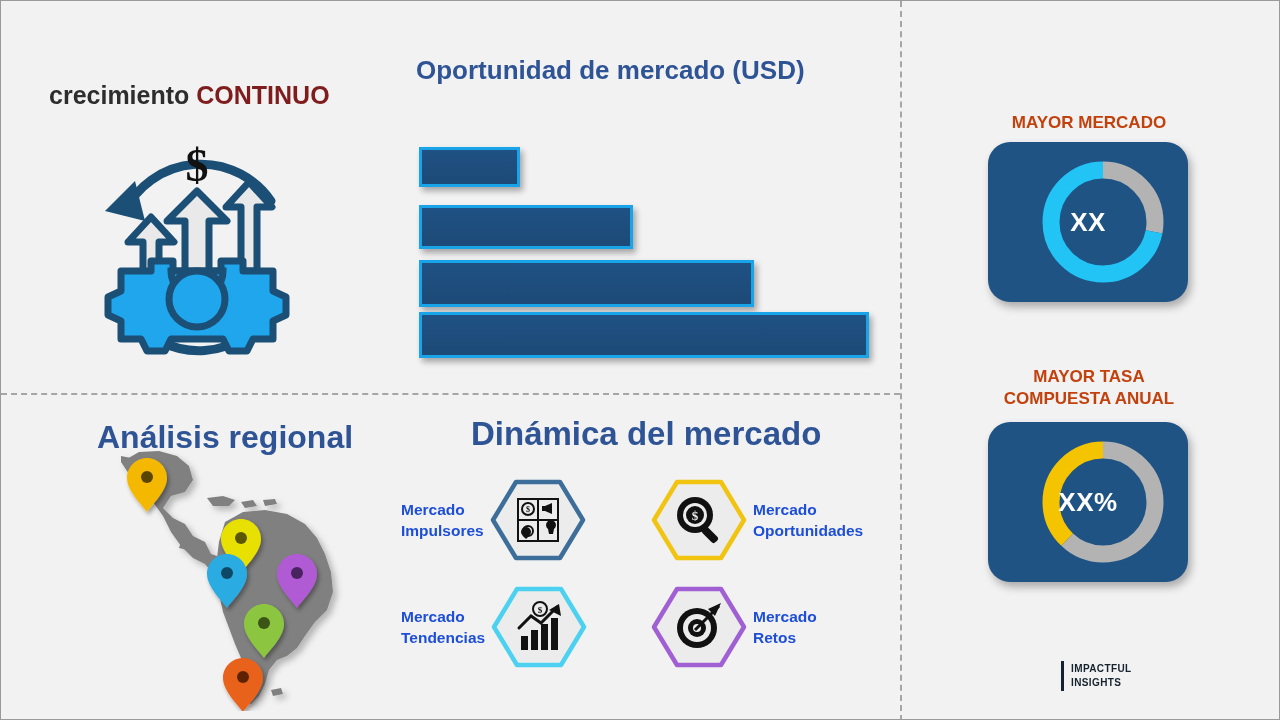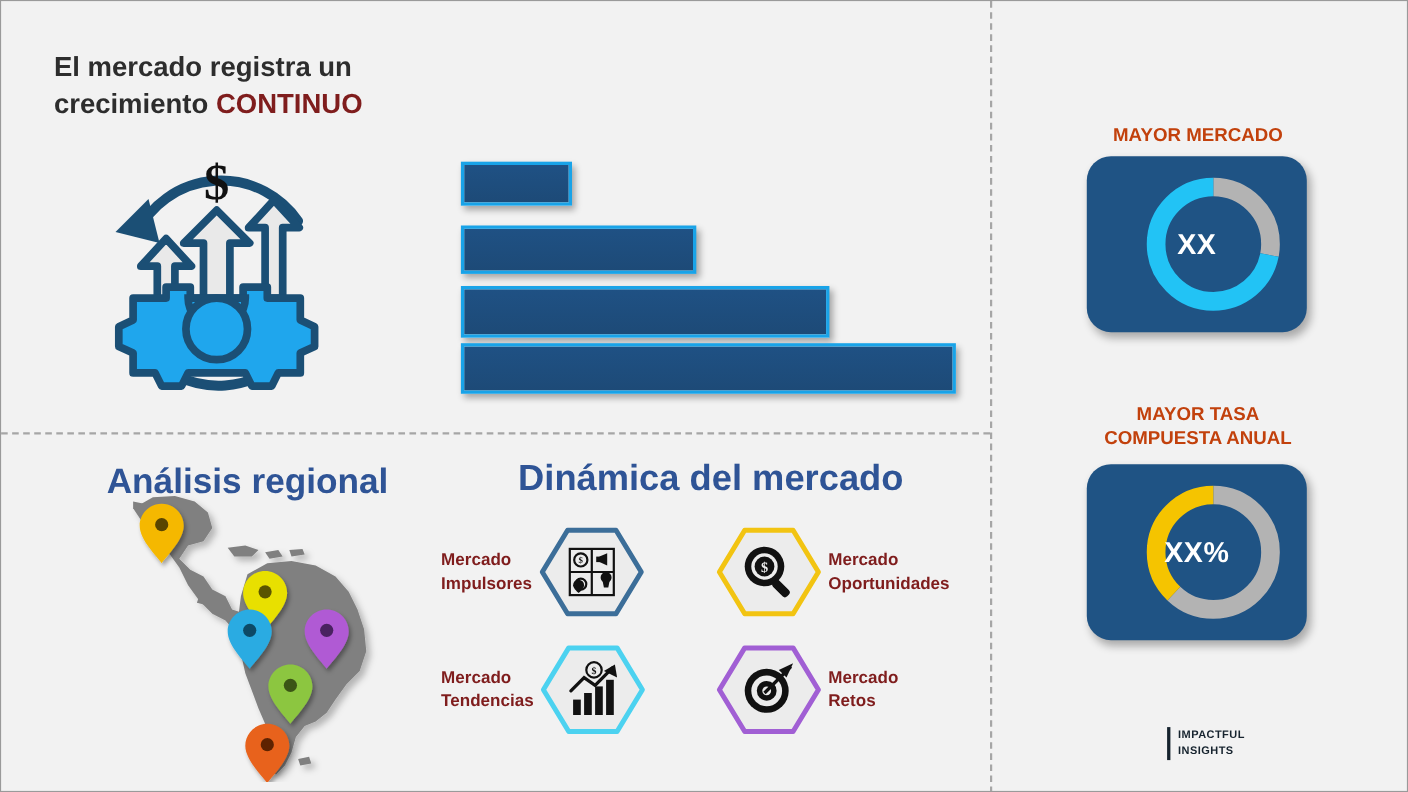--- a/index.html
+++ b/index.html
@@ -82,21 +82,21 @@
   .map-wrap svg { display:block; width: 100%; height: 100%; }
 
   
   .dyn { position: absolute; left: 392px; top: 478px; width: 505px; height: 200px; }
   .dyn-cell { position: absolute; display: flex; align-items: center; }
   .dyn-cell.c0 { left: 8px;   top: 0px;   }
   .dyn-cell.c1 { left: 258px; top: 0px;   }
   .dyn-cell.c2 { left: 8px;   top: 107px; }
   .dyn-cell.c3 { left: 258px; top: 107px; }
   .dyn-label {
-    font-size: 15.5px; font-weight: bold; color: #7f1d1d;
+    font-size: 15.5px; font-weight: bold; color: #1d4ed8;
     line-height: 1.36; white-space: nowrap;
   }
   .dyn-label.left  { text-align: left; margin-right: 6px; }
   .dyn-label.right { text-align: left; margin-left: 6px; }
   .hexbox { position: relative; width: 96px; height: 82px; flex: 0 0 auto; }
   .hexbox svg { display:block; width: 100%; height: 100%; }
 
   
   .kpi-title {
     position: absolute;
@@ -138,21 +138,21 @@
 </style>
 </head>
 <body>
 
 <div id="slide">
 
   <div class="divider-v"></div>
   <div class="divider-h"></div>
 
   <div class="h-growth">
-    <span>El mercado registra un</span><br>
+    <br>
     <span>crecimiento </span><span class="accent">CONTINUO</span>
   </div>
 
   <div class="growth-icon">
     <svg viewBox="0 0 250 235" xmlns="http://www.w3.org/2000/svg">
 
       <g fill="none" stroke="#1b4f75" stroke-width="9" stroke-linecap="round">
         <path d="M 52 72 A 85 85 0 0 1 198 62"></path>
         <path d="M 200 168 A 85 85 0 0 1 58 178"></path>
       </g>
@@ -168,20 +168,21 @@
       <path d="M 48 132 L 78 132 L 78 122 L 100 122 L 100 132 L 148 132 L 148 122 L 170 122 L 170 132 L 200 132
                L 200 152 L 213 158 L 213 176 L 200 182 L 200 200 L 180 200 L 174 212 L 156 212 L 150 200
                L 98 200 L 92 212 L 74 212 L 68 200 L 48 200 L 48 182 L 35 176 L 35 158 L 48 152 Z" fill="#1fa6ed" stroke="#1b4f75" stroke-width="7" stroke-linejoin="round"></path>
       <path d="M 98 132 A 26 26 0 0 0 150 132 Z" fill="#1fa6ed" stroke="#1b4f75" stroke-width="7"></path>
       <circle cx="124" cy="160" r="28" fill="#1fa6ed" stroke="#1b4f75" stroke-width="7"></circle>
 
       <text x="124" y="42" font-family="Liberation Serif, serif" font-size="46" font-weight="bold" fill="#111111" text-anchor="middle">$</text>
     </svg>
   </div>
 
+  <div class="h-opportunity">Oportunidad de mercado (USD)</div>
 
   <div class="bars">
     <div class="bar b0" style="width: 21.4894%;"></div>
     <div class="bar b1" style="width: 45.5319%;"></div>
     <div class="bar b2" style="width: 71.2766%;"></div>
     <div class="bar b3" style="width: 95.7447%;"></div>
   </div>
 
   <div class="h-regional">Análisis regional</div>
 

